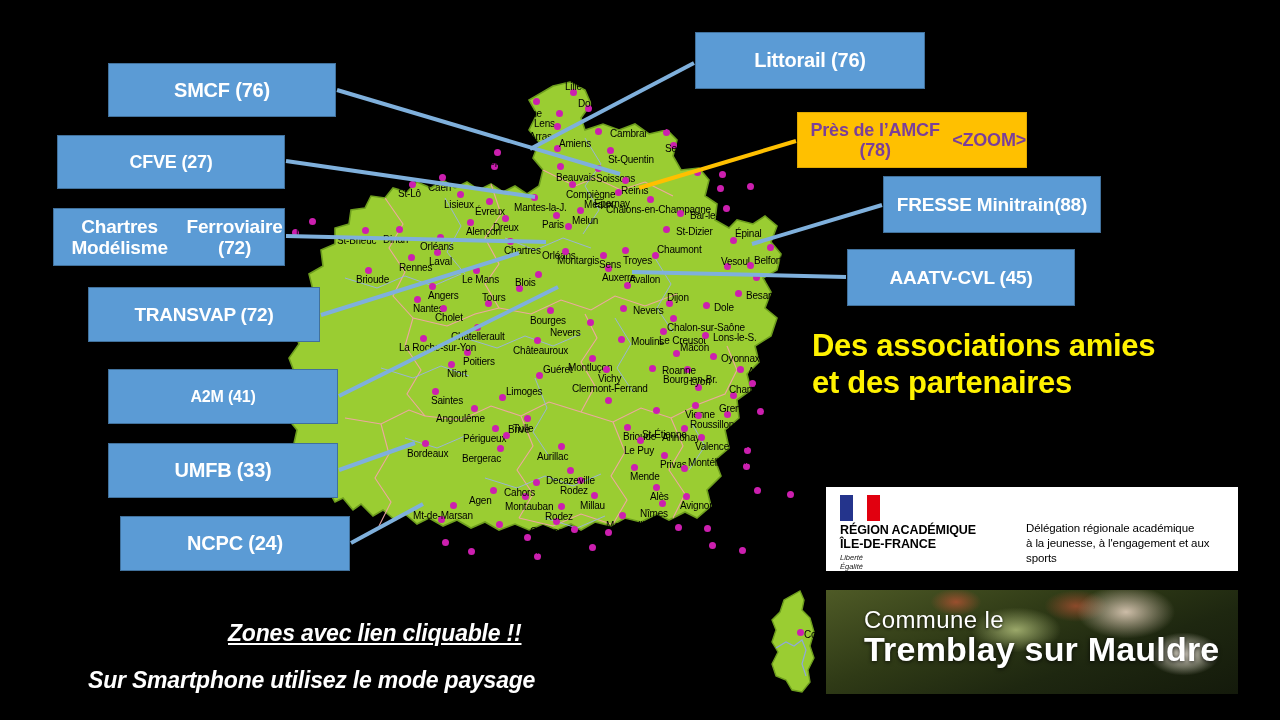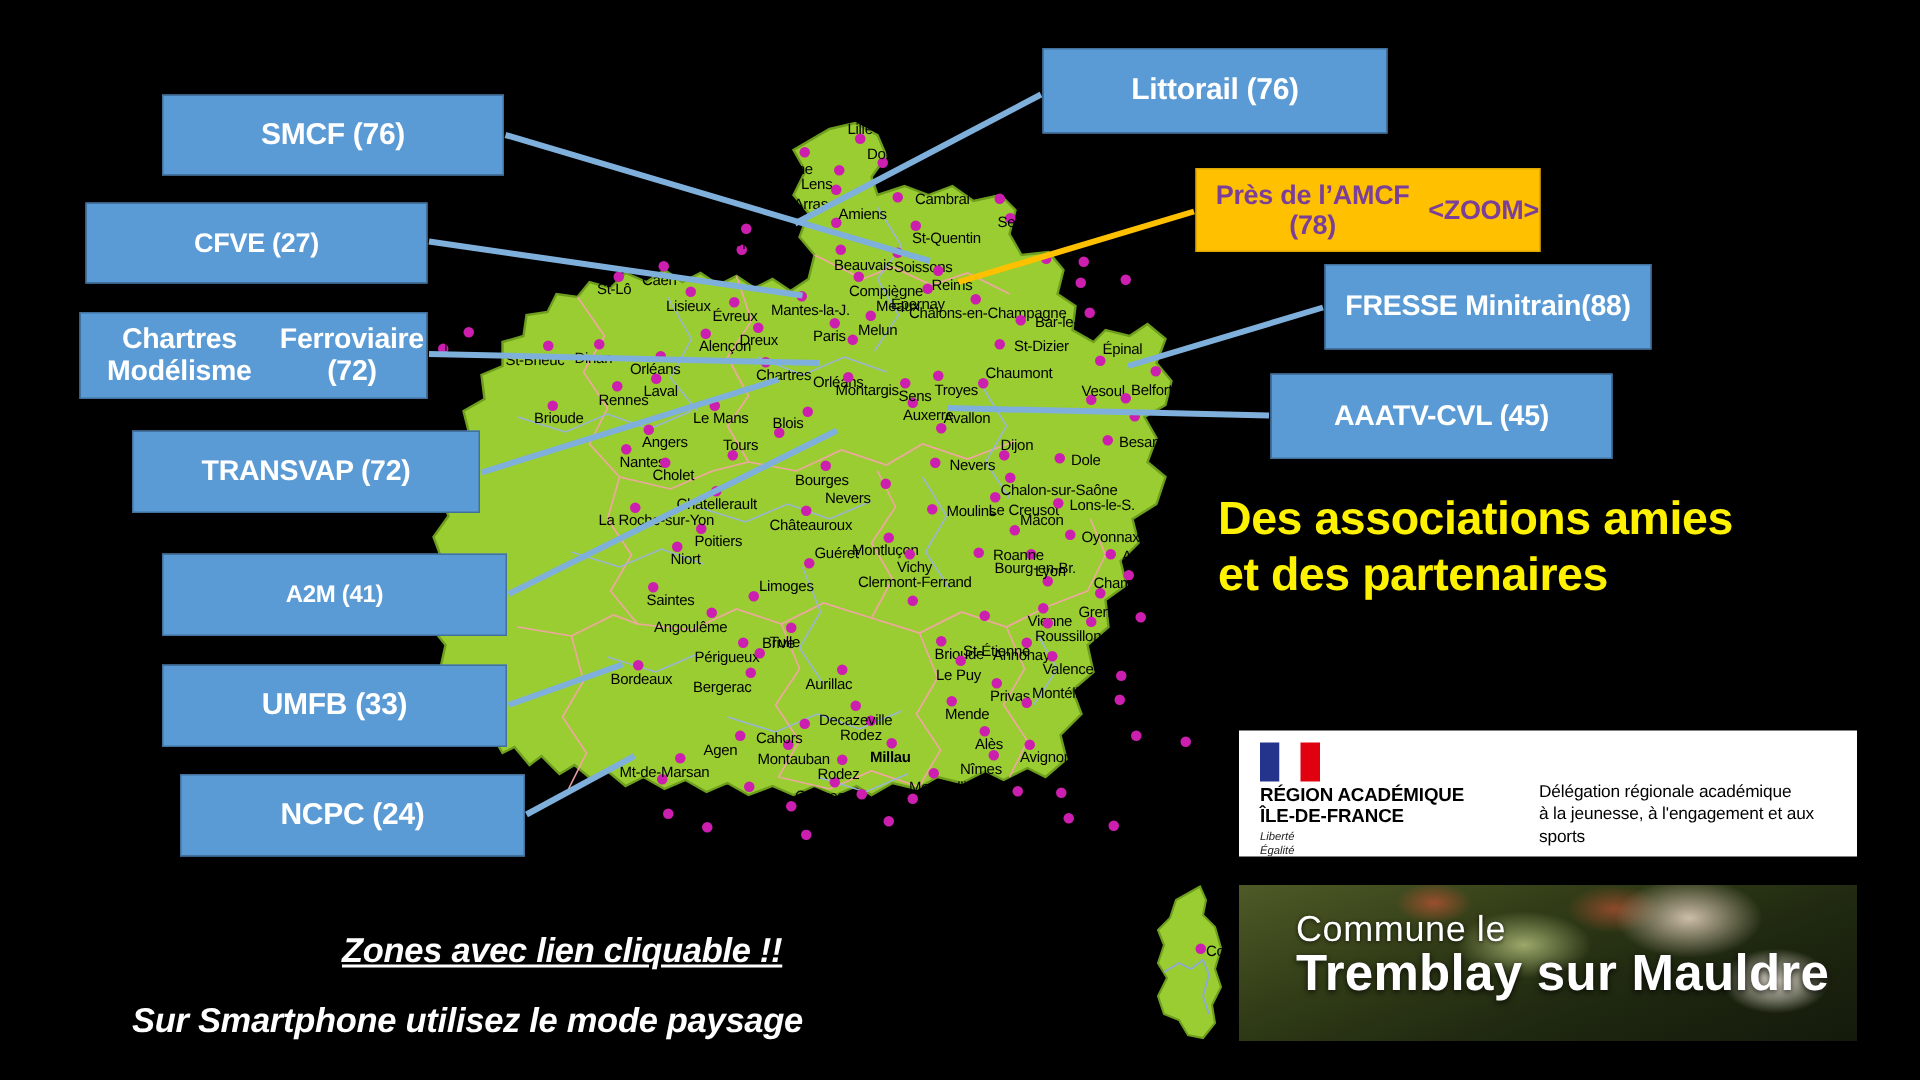--- a/index.html
+++ b/index.html
@@ -275,21 +275,21 @@
       <div class="city-name" style="left: 604px; top: 537px;">Béziers</div>
       <div class="city-dot" style="left: 589px; top: 544px;"></div>
       <div class="city-name" style="left: 570px; top: 552px;">Narbonne</div>
       <div class="city-dot" style="left: 571px; top: 526px;"></div>
       <div class="city-name" style="left: 542px; top: 535px;">Carcassonne</div>
       <div class="city-dot" style="left: 553px; top: 518px;"></div>
       <div class="city-name" style="left: 530px; top: 527px;">Castres</div>
       <div class="city-dot" style="left: 558px; top: 503px;"></div>
       <div class="city-name" style="left: 545px; top: 512px;">Rodez</div>
       <div class="city-dot" style="left: 591px; top: 492px;"></div>
-      <div class="city-name" style="left: 580px; top: 501px; font-weight: bold;">Millau</div>
+      <div class="city-name" style="left: 580px; top: 501px;">Millau</div>
       <div class="city-dot" style="left: 577px; top: 477px;"></div>
       <div class="city-name" style="left: 560px; top: 486px;">Rodez</div>
       <div class="city-dot" style="left: 567px; top: 467px;"></div>
       <div class="city-name" style="left: 546px; top: 476px;">Decazeville</div>
       <div class="city-dot" style="left: 534px; top: 553px;"></div>
       <div class="city-name" style="left: 525px; top: 546px;">Foix</div>
       <div class="city-dot" style="left: 524px; top: 534px;"></div>
       <div class="city-name" style="left: 505px; top: 542px;">Toulouse</div>
       <div class="city-dot" style="left: 496px; top: 521px;"></div>
       <div class="city-name" style="left: 491px; top: 529px;">Auch</div>

